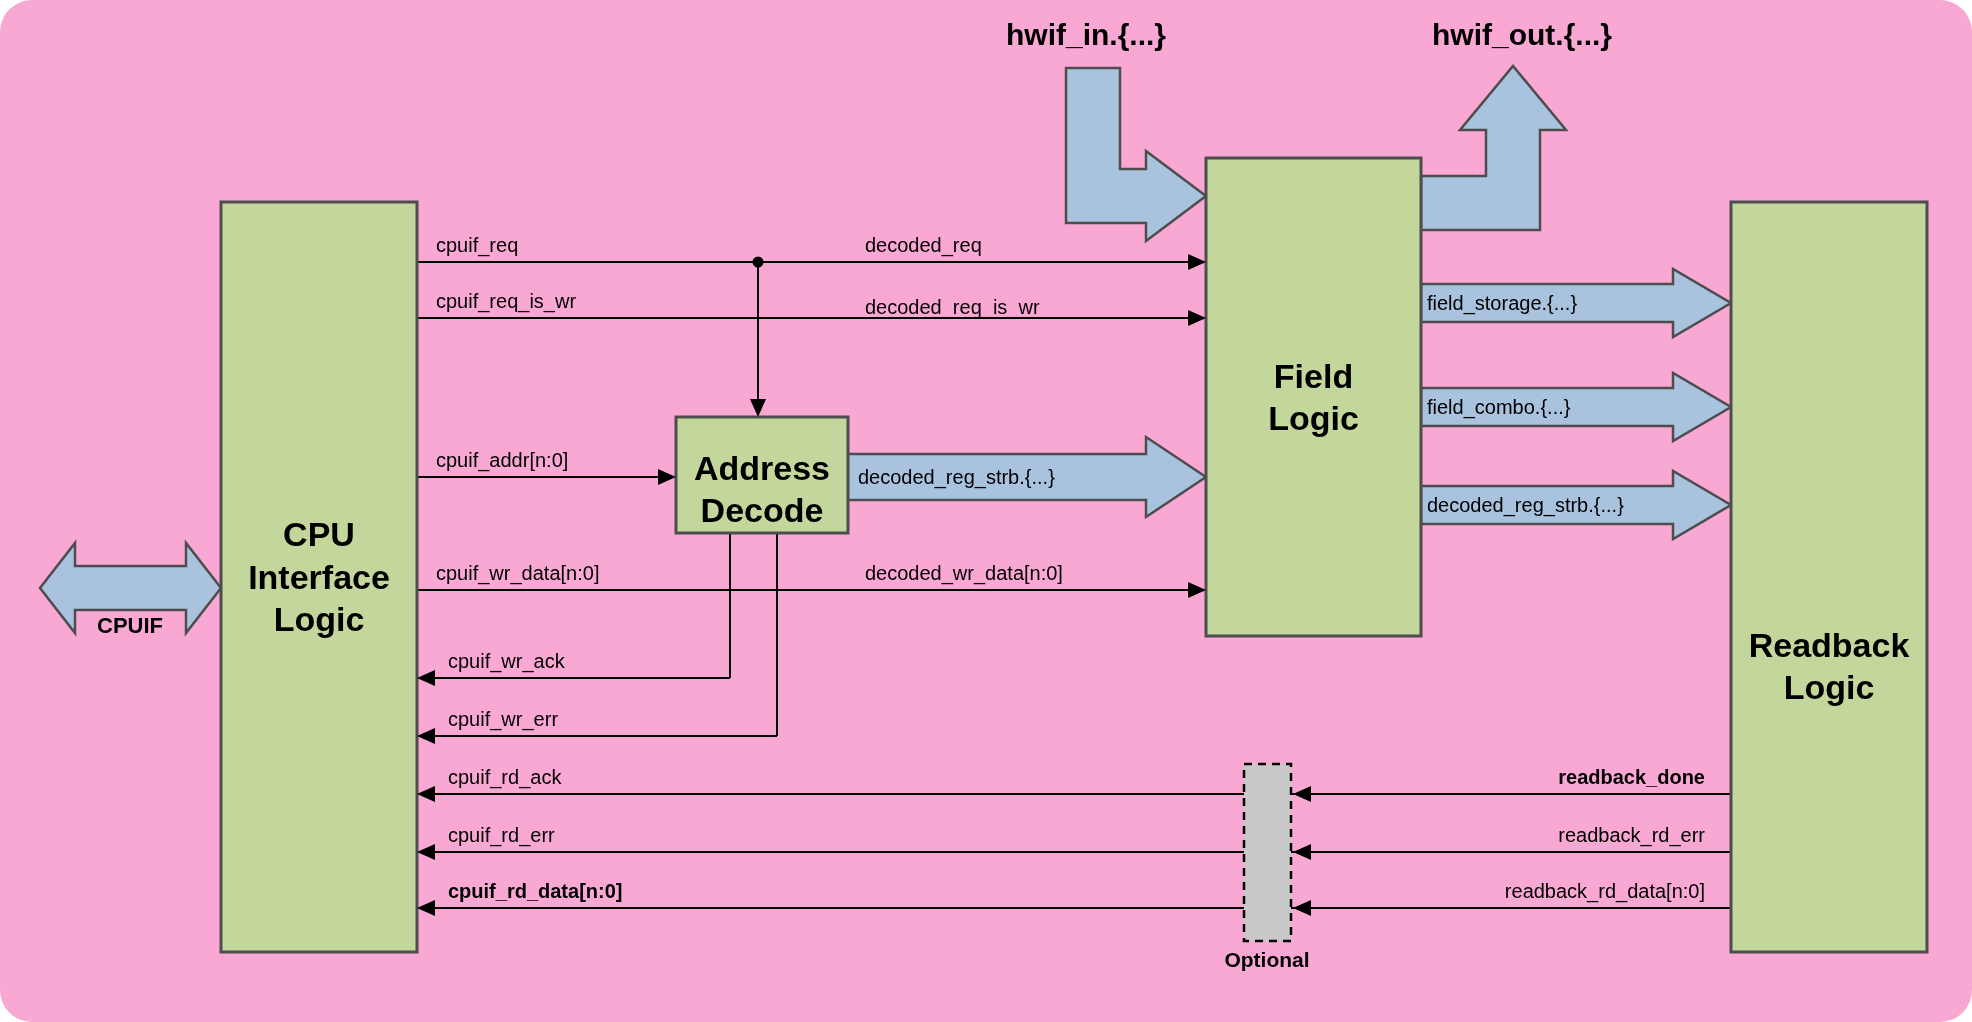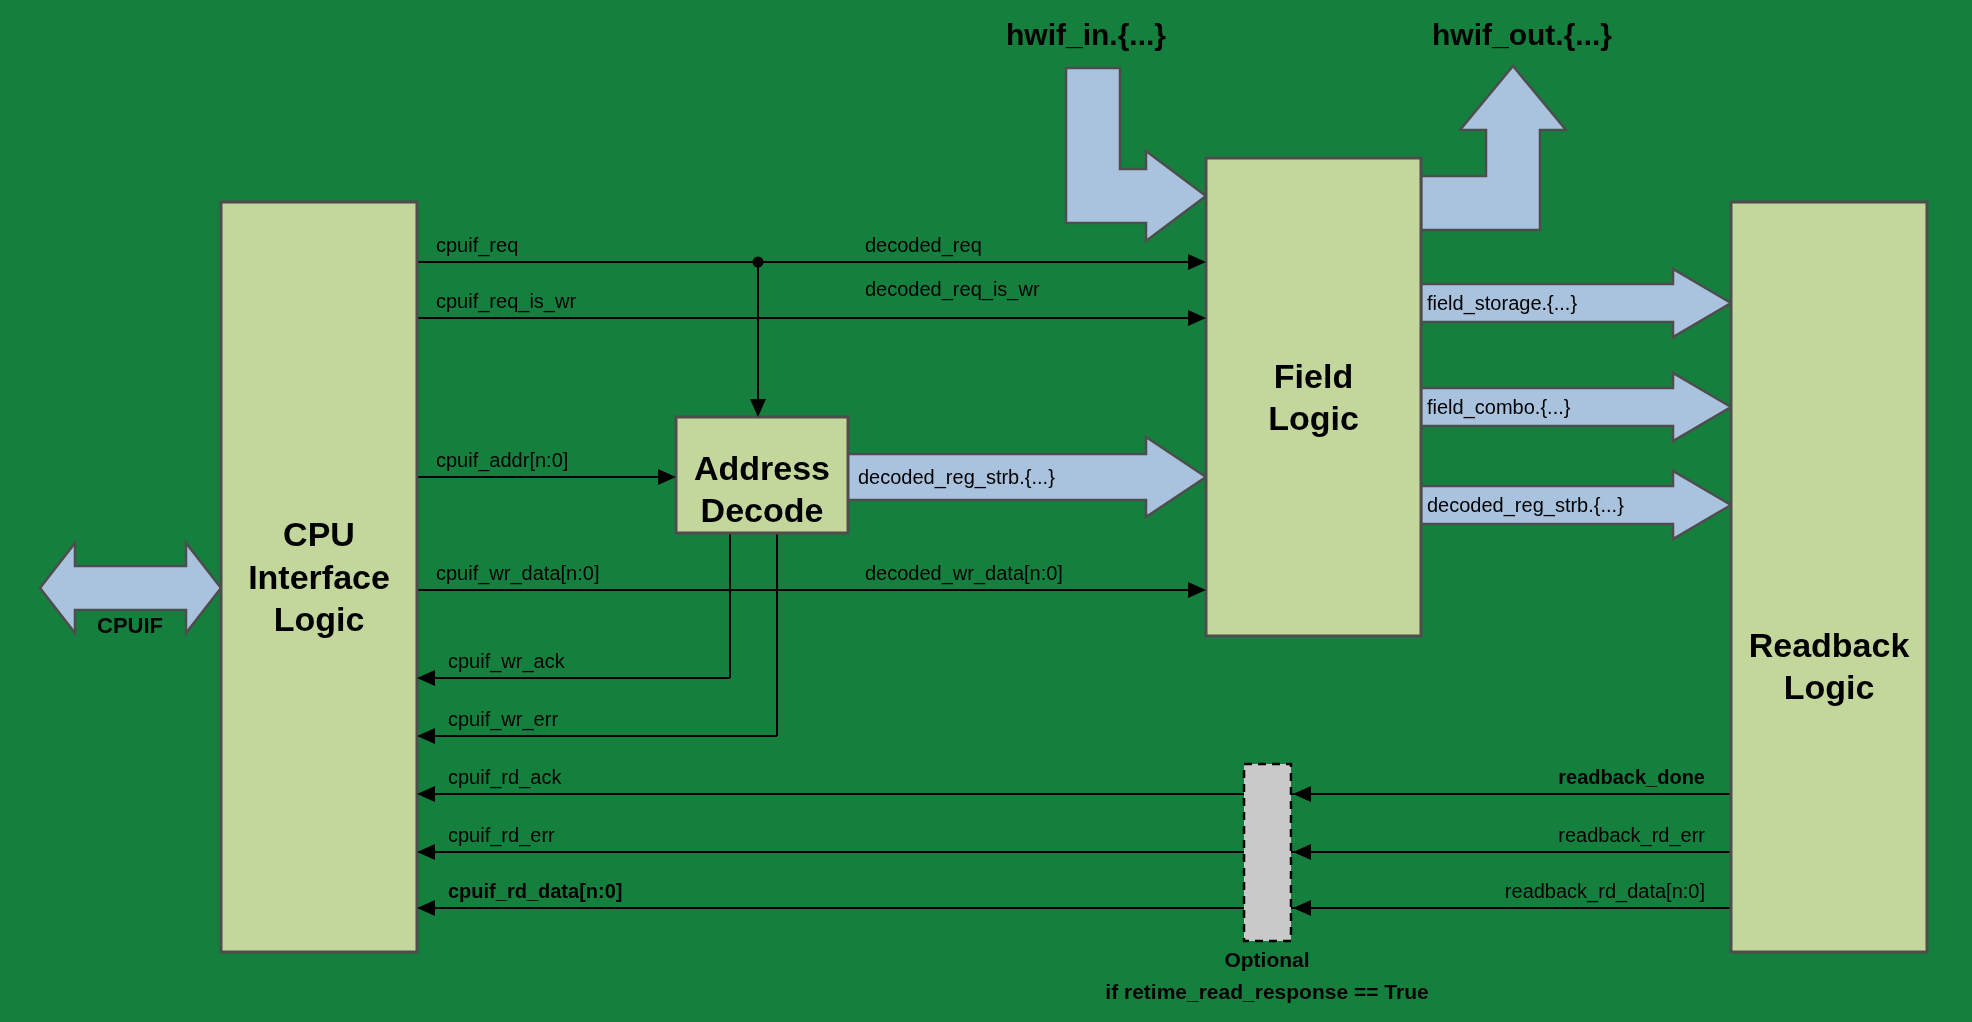--- a/index.html
+++ b/index.html
@@ -1,21 +1,22 @@
 <!DOCTYPE html>
 <html><head>
 <meta charset="utf-8">
 <style>
   html,body{margin:0;padding:0;background:#ffffff;}
   .canvas{
     position:relative;
     width:1972px;height:1022px;
-    background:#15803d;
+    background:#f9a8d4;
     font-family:"Liberation Sans", sans-serif;
     overflow:hidden;
+    border-radius:32px;
   }
   .canvas svg{position:absolute;left:0;top:0;}
   .lbl{position:absolute;color:#000;}
   .sig{font-size:20px;line-height:24px;white-space:nowrap;}
   .block-label{
     display:flex;align-items:center;justify-content:center;
     text-align:center;font-weight:bold;font-size:34px;line-height:1.25;
     white-space:pre-line;
   }
   .hwif{font-weight:bold;font-size:30px;text-align:center;white-space:nowrap;}
@@ -104,35 +105,34 @@
   <div class="lbl block-label" style="left:676px;top:417px;width:172px;height:144px;">Address
 Decode</div>
   <div class="lbl block-label" style="left:1206px;top:158px;width:215px;height:478px;">Field
 Logic</div>
   <div class="lbl block-label" style="left:1731px;top:202px;width:196px;height:928px;">Readback
 Logic</div>
 
   <div class="lbl sig" style="left:436px;top:233px;">cpuif_req</div>
   <div class="lbl sig" style="left:865px;top:233px;">decoded_req</div>
   <div class="lbl sig" style="left:436px;top:289px;">cpuif_req_is_wr</div>
-  <div class="lbl sig" style="left:865px;top:277px;">decoded_req_is_wr</div>
+  <div class="lbl sig" style="left:865px;top:295px;">decoded_req_is_wr</div>
   <div class="lbl sig" style="left:436px;top:448px;">cpuif_addr[n:0]</div>
   <div class="lbl sig" style="left:858px;top:465px;">decoded_reg_strb.{...}</div>
   <div class="lbl sig" style="left:436px;top:561px;">cpuif_wr_data[n:0]</div>
   <div class="lbl sig" style="left:865px;top:561px;">decoded_wr_data[n:0]</div>
   <div class="lbl sig" style="left:448px;top:649px;">cpuif_wr_ack</div>
   <div class="lbl sig" style="left:448px;top:707px;">cpuif_wr_err</div>
   <div class="lbl sig" style="left:448px;top:765px;">cpuif_rd_ack</div>
   <div class="lbl sig" style="left:448px;top:823px;">cpuif_rd_err</div>
   <div class="lbl sig" style="left:448px;top:879px;font-weight:bold;">cpuif_rd_data[n:0]</div>
 
   <div class="lbl sig" style="right:267px;top:765px;font-weight:bold;">readback_done</div>
   <div class="lbl sig" style="right:267px;top:823px;">readback_rd_err</div>
   <div class="lbl sig" style="right:267px;top:879px;">readback_rd_data[n:0]</div>
 
   <div class="lbl sig" style="left:1427px;top:291px;">field_storage.{...}</div>
   <div class="lbl sig" style="left:1427px;top:395px;">field_combo.{...}</div>
   <div class="lbl sig" style="left:1427px;top:493px;">decoded_reg_strb.{...}</div>
 
   <div class="lbl opt" style="left:1167px;top:948px;width:200px;">Optional</div>
-  <div class="lbl opt" style="left:1017px;top:980px;width:500px;">if retime_read_response == True</div>
 
 </div>
 
 </body></html>

